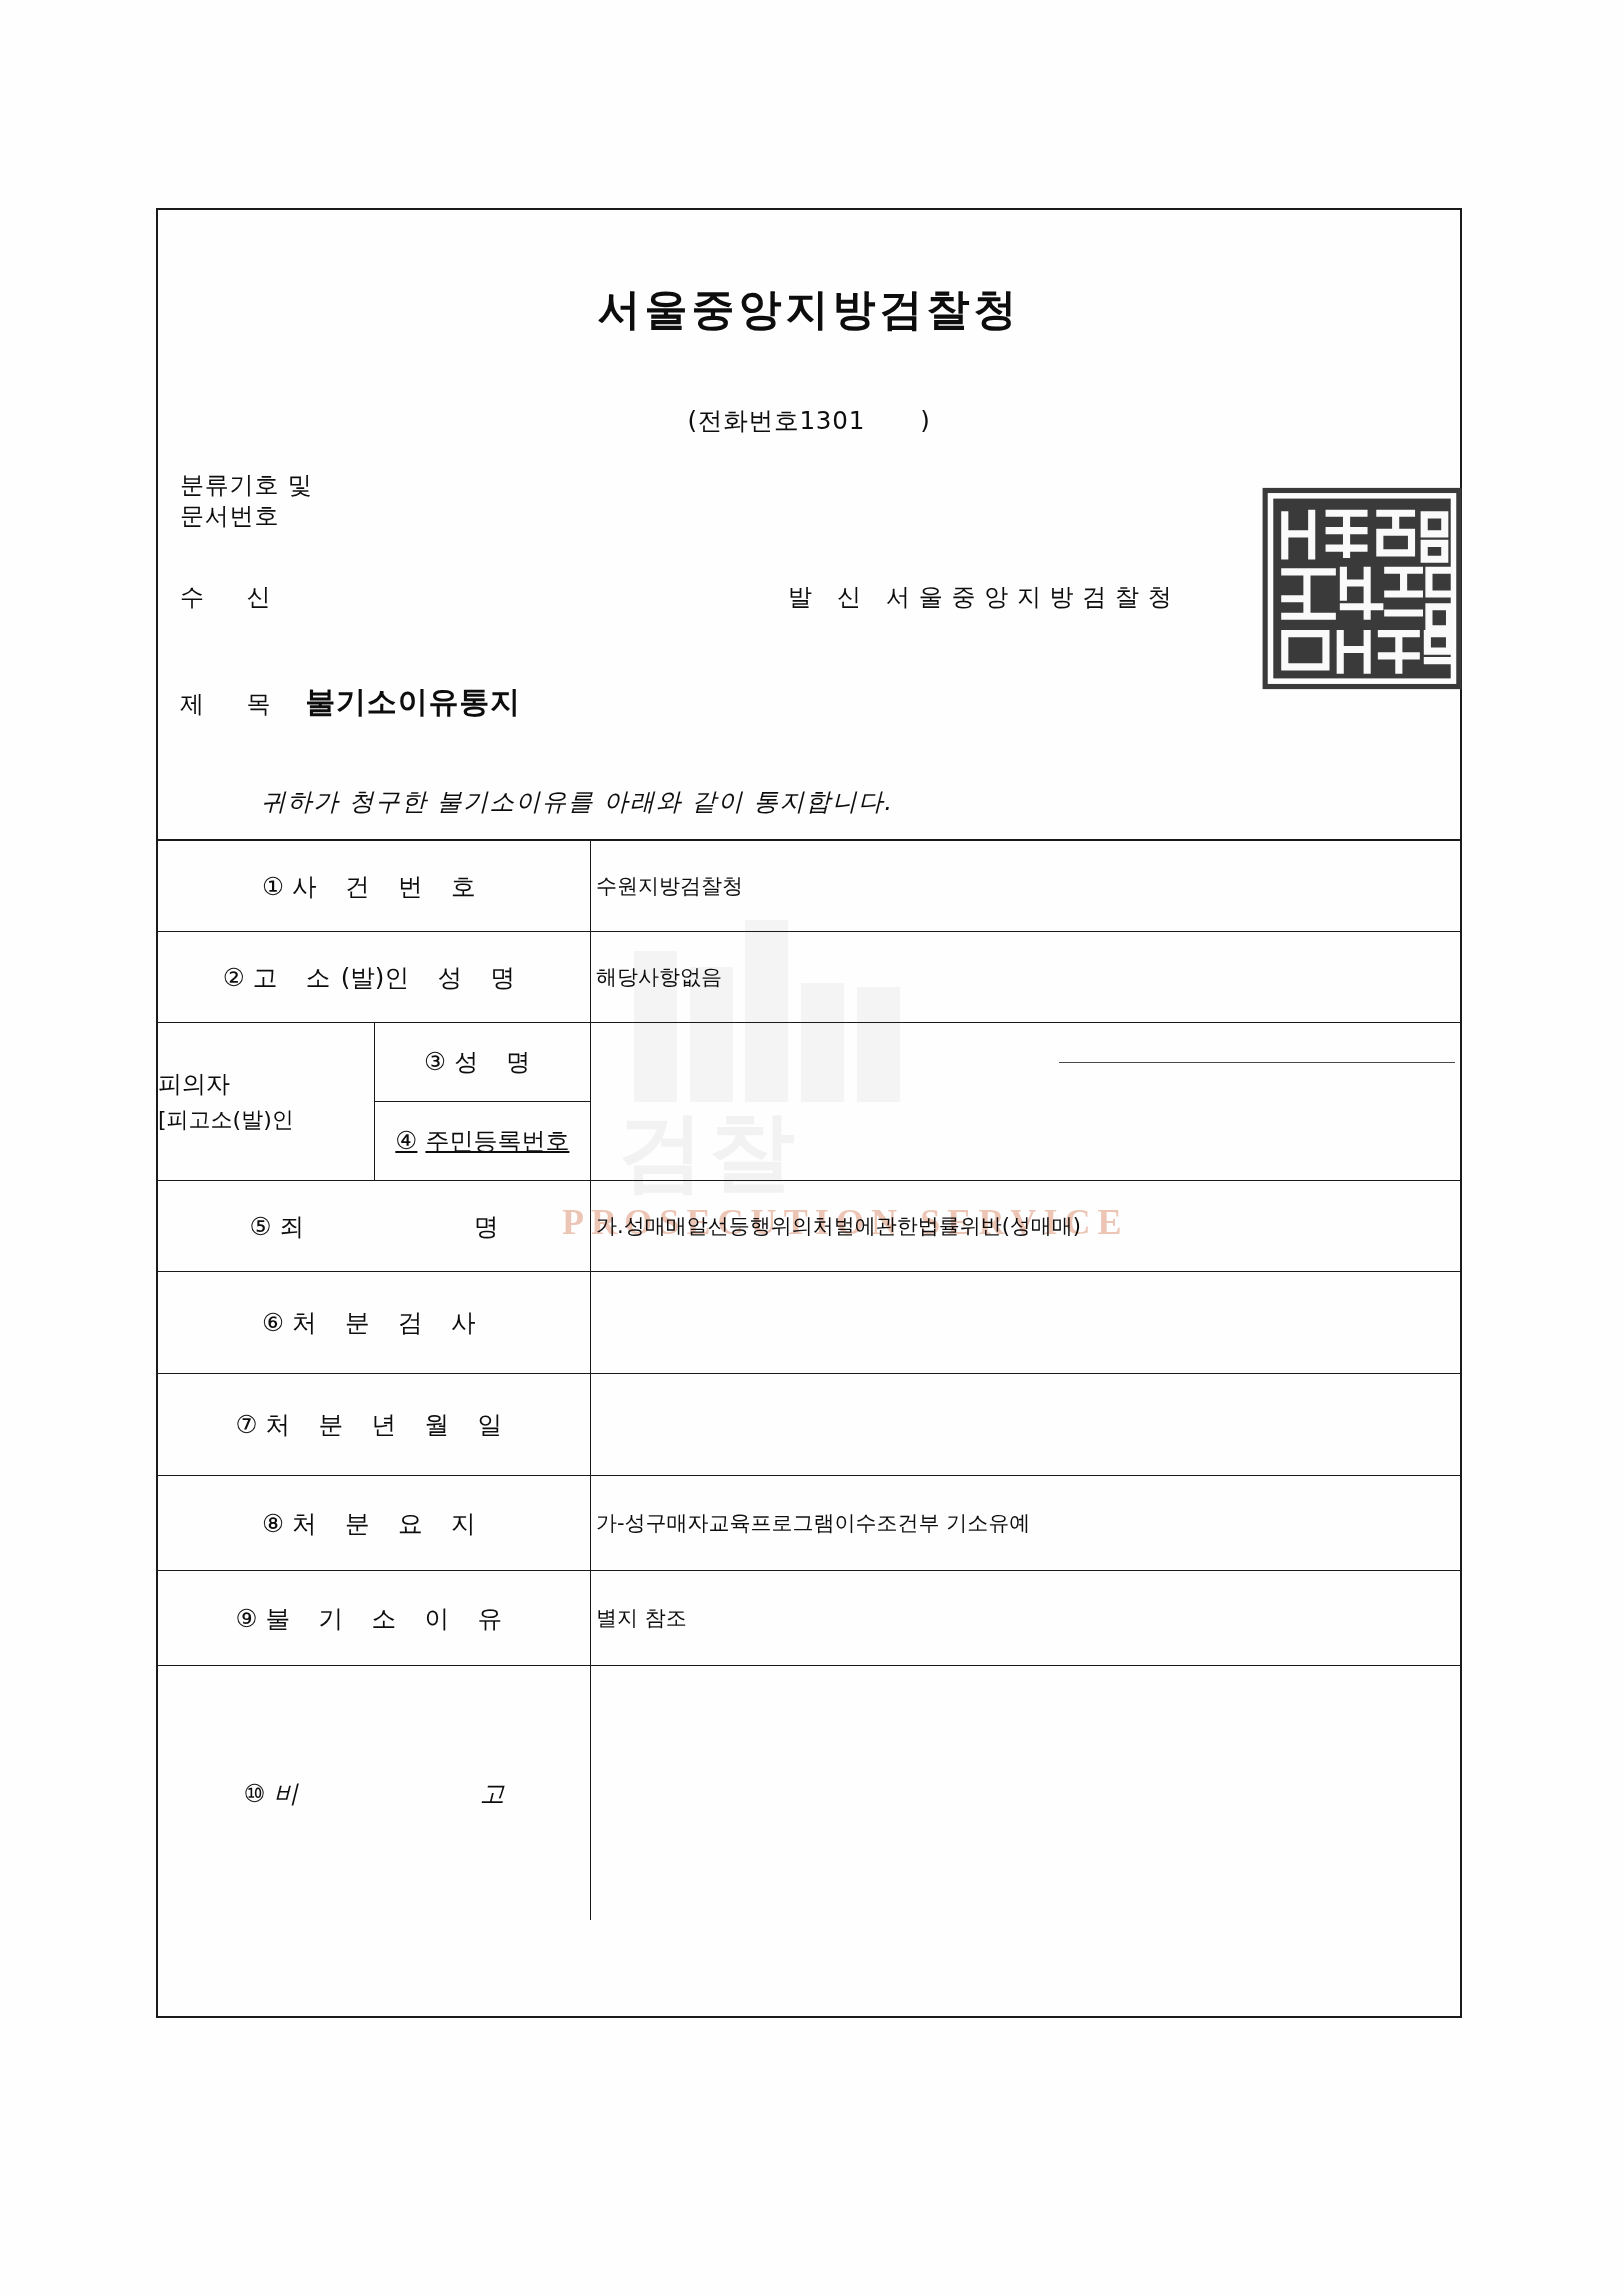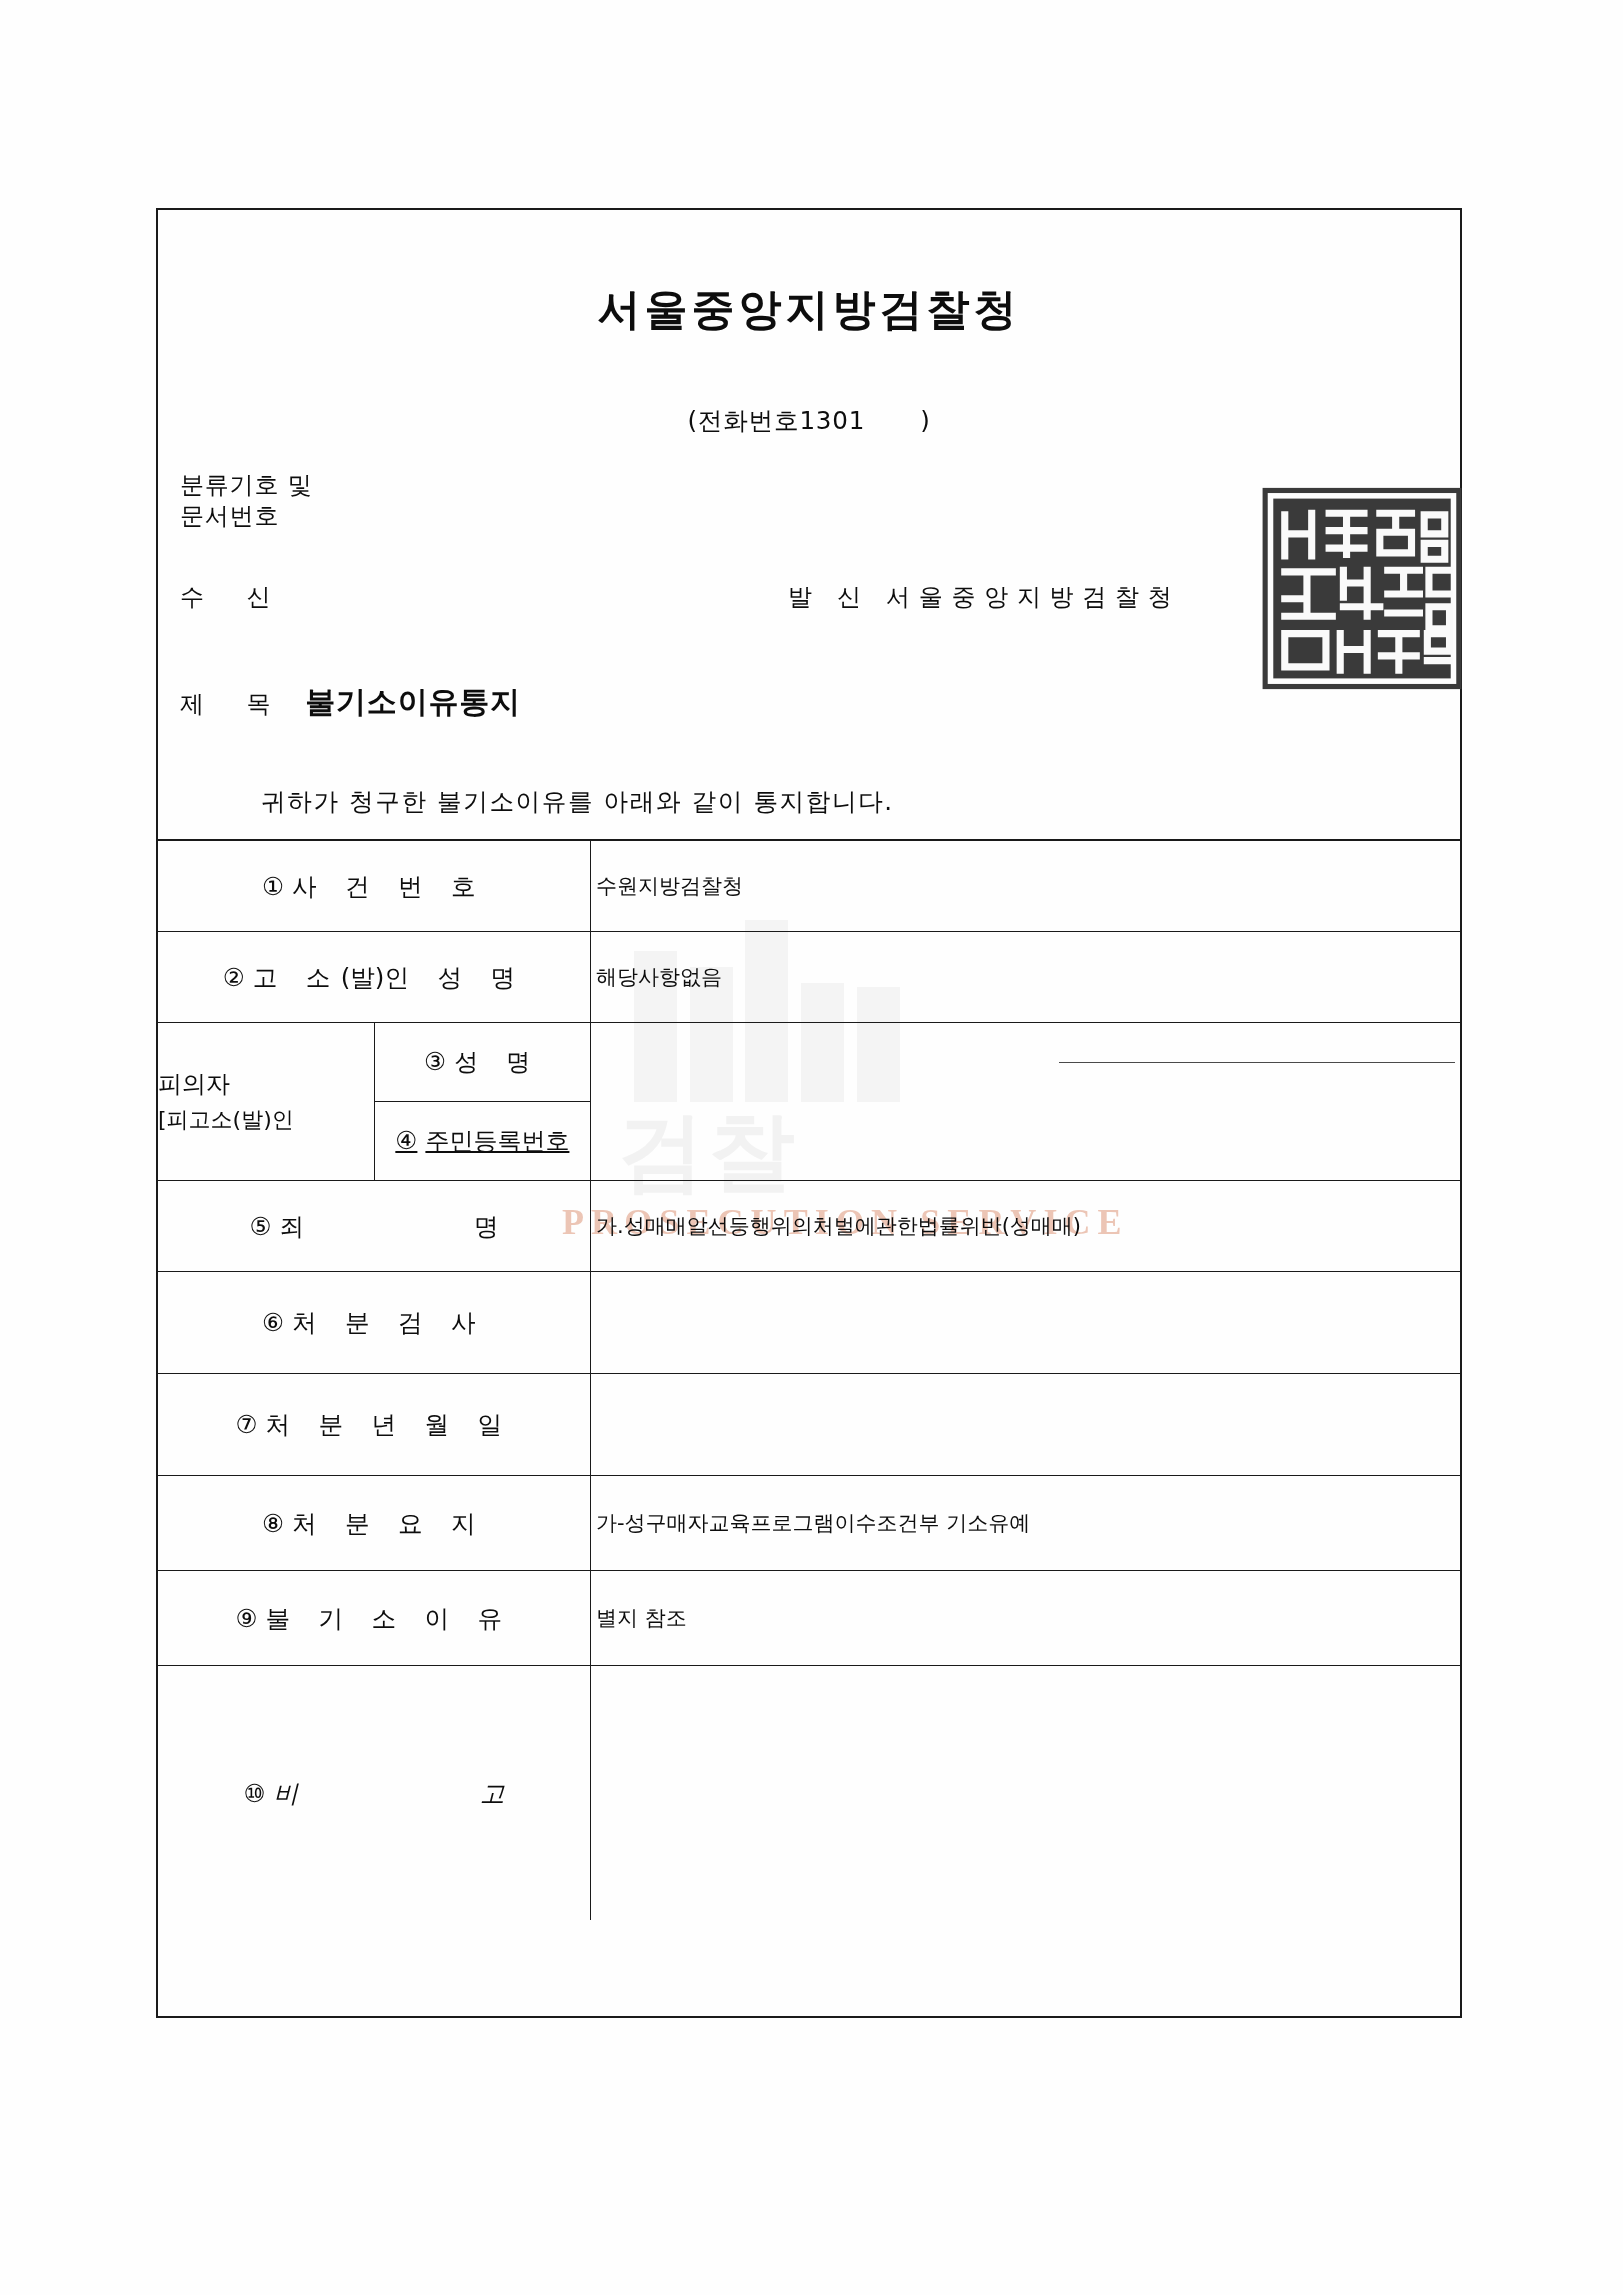--- a/index.html
+++ b/index.html
@@ -144,20 +144,21 @@
   .hdr-subject .s-value {
     font-weight: bold;
     font-size: 30px;
     letter-spacing: 0.8px;
   }
   .hdr-notice {
     left: 103px;
     top: 575px;
     font-size: 24.6px;
     letter-spacing: 1.6px;
+    font-style: italic;
   }
 
   
   .seal {
     position: absolute;
     left: 1103px;
     top: 276px;
     width: 202px;
     height: 205px;
     z-index: 5;

